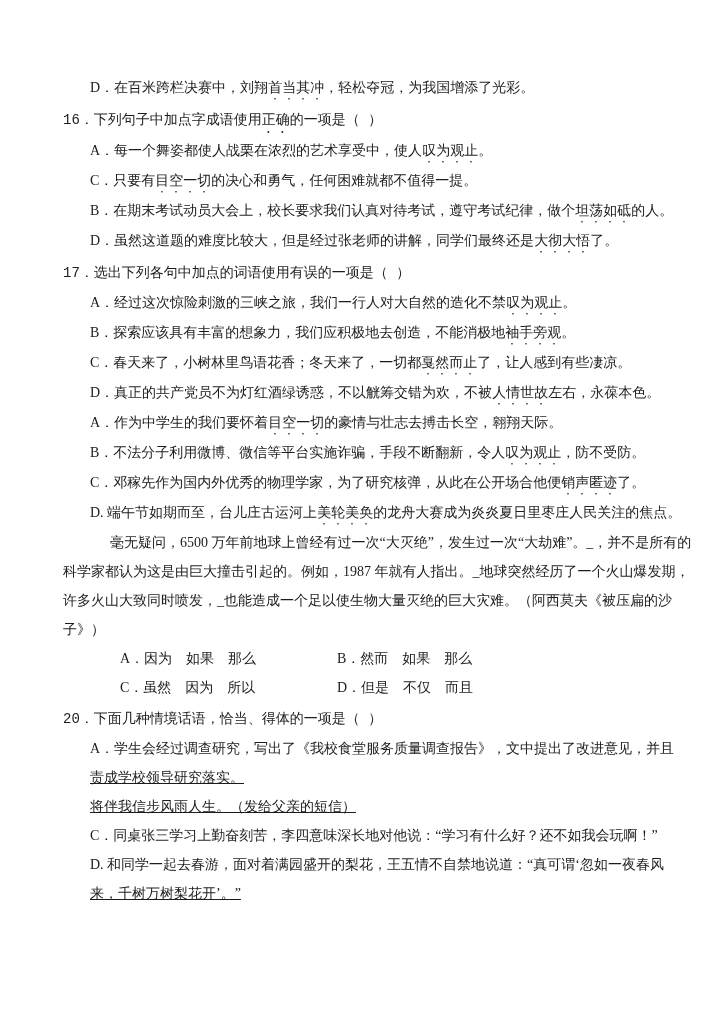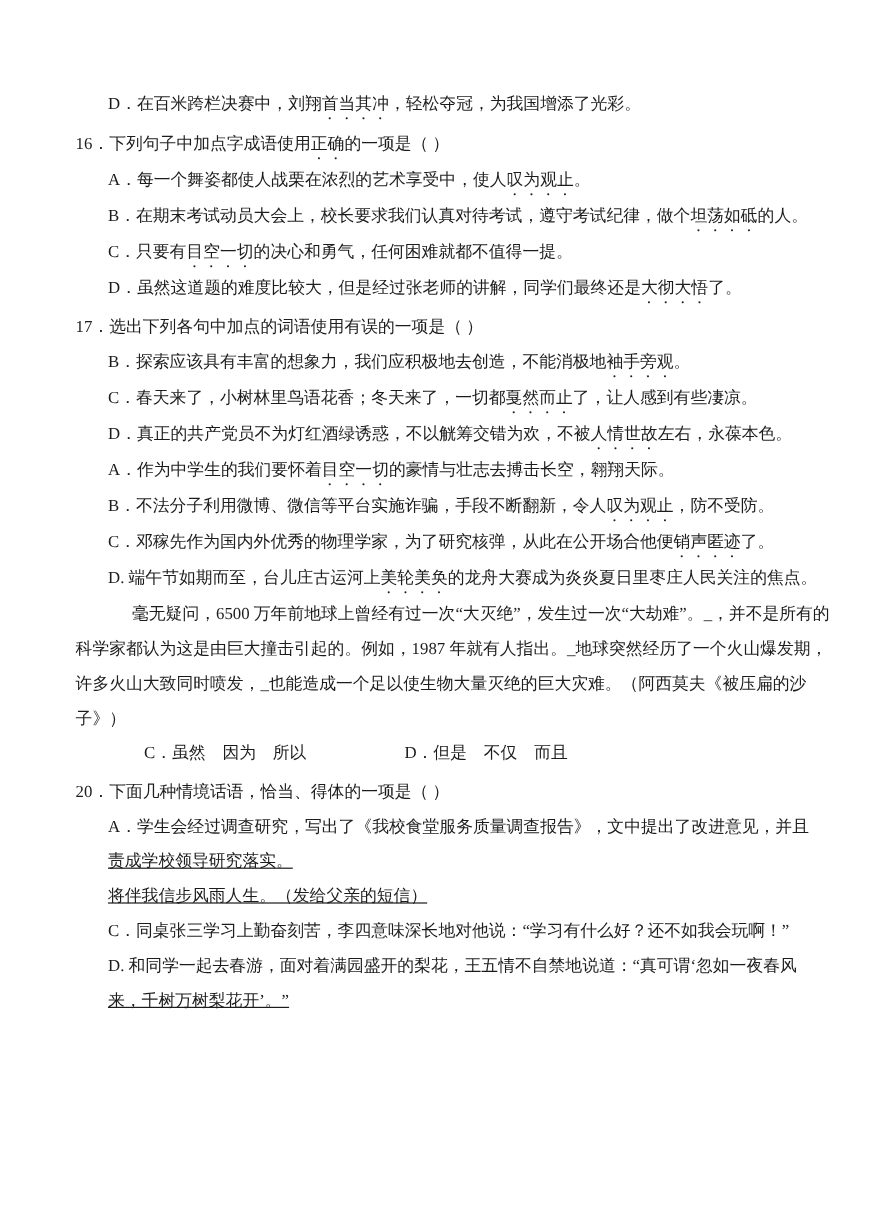--- a/index.html
+++ b/index.html
@@ -11,21 +11,21 @@
     background: #ffffff;
     padding: 73px 36px 0 63px;
     font-family: "Liberation Serif", "DejaVu Serif", serif;
     font-size: 14px;
     line-height: 29px;
     color: #1c1c1c;
     overflow: hidden;
   }
   .line { white-space: nowrap; }
   .line.question {}
-  .line.gap { margin-top: 3px; }
+  .line.gap { margin-top: 3px; font-family: Liberation Mono, monospace; }
   .line.option { padding-left: 27px; }
   .line.option-cont { padding-left: 27px; text-decoration: underline; }
   .line.para-first { padding-left: 47px; }
   .line.para-cont { padding-left: 0; }
   .line.two-col { padding-left: 57px; }
   .line.two-col .col0 { display: inline-block; width: 217px; }
   .line.two-col .col1 { display: inline-block; }
   .em {
     -webkit-text-emphasis: filled dot;
     -webkit-text-emphasis-position: under right;
@@ -34,35 +34,37 @@
   }
 </style>
 </head>
 <body>
 
 <div class="page">
   <div id="doc">
       <div class="line option"><span>D．在百米跨栏决赛中，刘翔</span><span class="em">首当其冲</span><span>，轻松夺冠，为我国增添了光彩。</span></div>
       <div class="line question gap"><span>16．下列句子中加点字成语使用</span><span class="em">正确</span><span>的一项是（  ）</span></div>
       <div class="line option"><span>A．每一个舞姿都使人战栗在浓烈的艺术享受中，使人</span><span class="em">叹为观止</span><span>。</span></div>
+      <div class="line option"><span>C．只要有</span><span class="em">目空一切</span><span>的决心和勇气，任何困难就都不值得一提。</span></div>
       <div class="line option"><span>B．在期末考试动员大会上，校长要求我们认真对待考试，遵守考试纪律，做个</span><span class="em">坦荡如砥</span><span>的人。</span></div>
-      <div class="line option"><span>C．只要有</span><span class="em">目空一切</span><span>的决心和勇气，任何困难就都不值得一提。</span></div>
       <div class="line option"><span>D．虽然这道题的难度比较大，但是经过张老师的讲解，同学们最终还是</span><span class="em">大彻大悟</span><span>了。</span></div>
       <div class="line question gap"><span>17．选出下列各句中加点的词语使用有误的一项是（  ）</span></div>
+      <div class="line option"><span>A．经过这次惊险刺激的三峡之旅，我们一行人对大自然的造化不禁</span><span class="em">叹为观止</span><span>。</span></div>
       <div class="line option"><span>B．探索应该具有丰富的想象力，我们应积极地去创造，不能消极地</span><span class="em">袖手旁观</span><span>。</span></div>
       <div class="line option"><span>C．春天来了，小树林里鸟语花香；冬天来了，一切都</span><span class="em">戛然而止</span><span>了，让人感到有些凄凉。</span></div>
       <div class="line option"><span>D．真正的共产党员不为灯红酒绿诱惑，不以觥筹交错为欢，不被</span><span class="em">人情世故</span><span>左右，永葆本色。</span></div>
       <div class="line option"><span>A．作为中学生的我们要怀着</span><span class="em">目空一切</span><span>的豪情与壮志去搏击长空，翱翔天际。</span></div>
       <div class="line option"><span>B．不法分子利用微博、微信等平台实施诈骗，手段不断翻新，令人</span><span class="em">叹为观止</span><span>，防不受防。</span></div>
       <div class="line option"><span>C．邓稼先作为国内外优秀的物理学家，为了研究核弹，从此在公开场合他便</span><span class="em">销声匿迹</span><span>了。</span></div>
       <div class="line option"><span>D. 端午节如期而至，台儿庄古运河上</span><span class="em">美轮美奂</span><span>的龙舟大赛成为炎炎夏日里枣庄人民关注的焦点。</span></div>
       <div class="line para-first"><span>毫无疑问，6500 万年前地球上曾经有过一次“大灭绝”，发生过一次“大劫难”。_，并不是所有的</span></div>
       <div class="line para-cont"><span>科学家都认为这是由巨大撞击引起的。例如，1987 年就有人指出。_地球突然经历了一个火山爆发期，</span></div>
       <div class="line para-cont"><span>许多火山大致同时喷发，_也能造成一个足以使生物大量灭绝的巨大灾难。（阿西莫夫《被压扁的沙</span></div>
       <div class="line para-cont"><span>子》）</span></div>
+      <div class="line two-col"><span class="col0">A．因为　如果　那么</span><span class="col1">B．然而　如果　那么</span></div>
       <div class="line two-col"><span class="col0">C．虽然　因为　所以</span><span class="col1">D．但是　不仅　而且</span></div>
       <div class="line question gap"><span>20．下面几种情境话语，恰当、得体的一项是（  ）</span></div>
       <div class="line option"><span>A．学生会经过调查研究，写出了《我校食堂服务质量调查报告》，文中提出了改进意见，并且</span></div>
       <div class="line option-cont"><span>责成学校领导研究落实。</span></div>
       <div class="line option-cont"><span>将伴我信步风雨人生。（发给父亲的短信）</span></div>
       <div class="line option"><span>C．同桌张三学习上勤奋刻苦，李四意味深长地对他说：“学习有什么好？还不如我会玩啊！”</span></div>
       <div class="line option"><span>D. 和同学一起去春游，面对着满园盛开的梨花，王五情不自禁地说道：“真可谓‘忽如一夜春风</span></div>
       <div class="line option-cont"><span>来，千树万树梨花开’。”</span></div>
     </div>
 </div>

